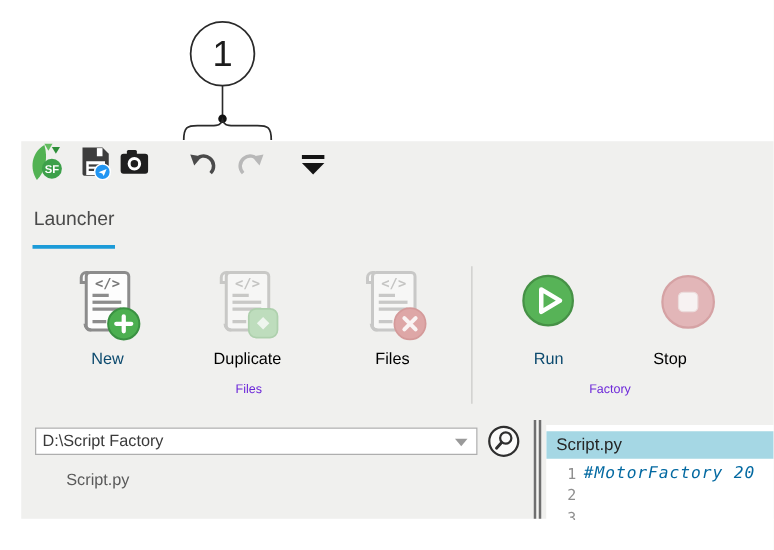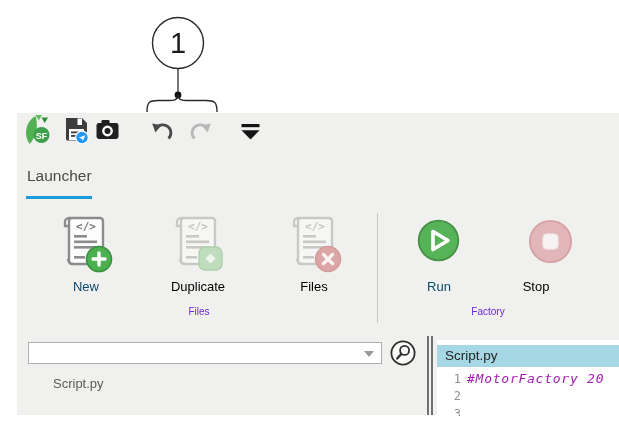--- a/index.html
+++ b/index.html
@@ -65,21 +65,21 @@
   }
   #code-lines{position:absolute;left:0;top:30px;right:0;}
   .code-line{display:flex;height:17.5px;align-items:center;}
   .line-num{
     width:24px;text-align:right;padding-right:6px;flex:none;
     font-family:"DejaVu Sans Mono","Liberation Mono",monospace;
     font-size:12px;color:#8f8f8f;
   }
   .line-code{
     font-family:"DejaVu Sans Mono","Liberation Mono",monospace;
-    font-size:13px;font-style:italic;color:#a21caf;
+    font-size:13px;font-style:italic;color:#0369a1;
     letter-spacing:0.75px;white-space:pre;
   }
 </style>
 </head>
 <body>
 
 <svg id="callout" class="abs" viewBox="138 12 92 104" xmlns="http://www.w3.org/2000/svg">
   <circle cx="178" cy="43" r="25.5" fill="#ffffff" stroke="#2a2a2a" stroke-width="1.4"></circle>
   <text x="178" y="53" text-anchor="middle" font-family="Liberation Sans, sans-serif" font-size="29" fill="#1c1c1c">1</text>
   <line x1="178" y1="68.5" x2="178" y2="94" stroke="#2a2a2a" stroke-width="1.3"></line>
@@ -189,20 +189,21 @@
 
   <svg class="launch-icon" style="left:511px" width="45" height="45" viewBox="0 0 45 45">
     <circle cx="22.5" cy="22.5" r="20.6" fill="#e2b6b8" stroke="#d5a2a4" stroke-width="1.8"></circle>
     <rect x="14.8" y="14.8" width="15.4" height="15.4" rx="3.6" fill="#f7f2f2" stroke="#ecdcdc" stroke-width="1"></rect>
   </svg>
   <div class="ribbon-label abs disabled" style="left:474px">Stop</div>
 
   <div class="group-label abs" style="left:416px">Factory</div>
 
   <div id="path-combobox" class="abs">
+    <span>D:\Script Factory</span>
     <span id="combo-caret"></span>
   </div>
 
   <svg id="search-button" class="abs" viewBox="0 0 26 26">
     <circle cx="13" cy="13" r="11.6" fill="#fbfbfa" stroke="#2f2f2f" stroke-width="1.8"></circle>
     <circle cx="14.6" cy="10.4" r="4.5" fill="none" stroke="#2f2f2f" stroke-width="1.8"></circle>
     <path d="M11.3 14 L7.2 18.6" fill="none" stroke="#2f2f2f" stroke-width="2.3" stroke-linecap="round"></path>
   </svg>
 
   <div id="file-item" class="abs">Script.py</div>

